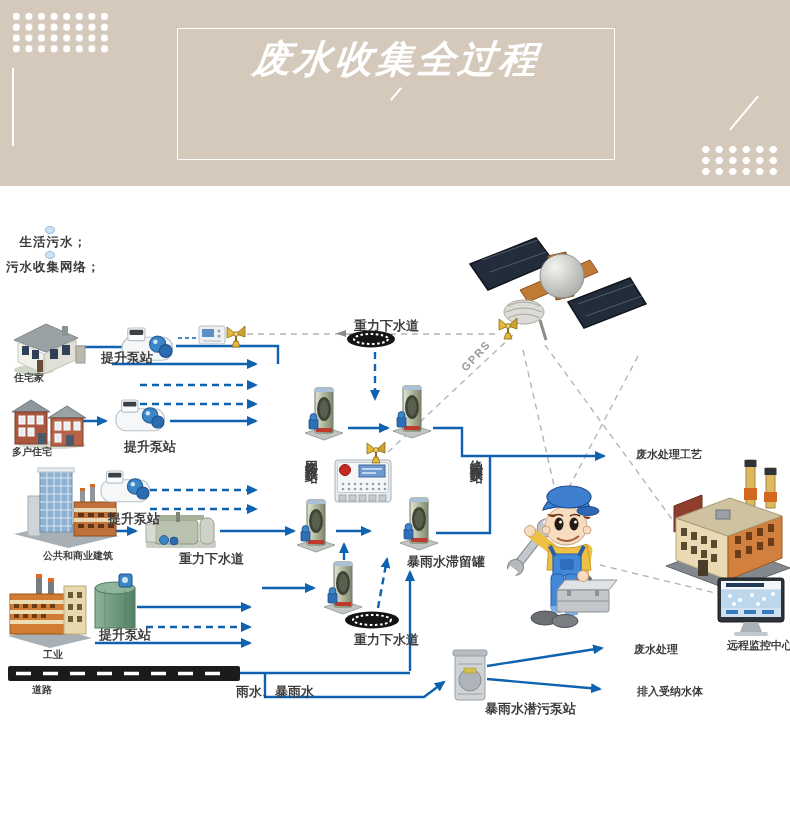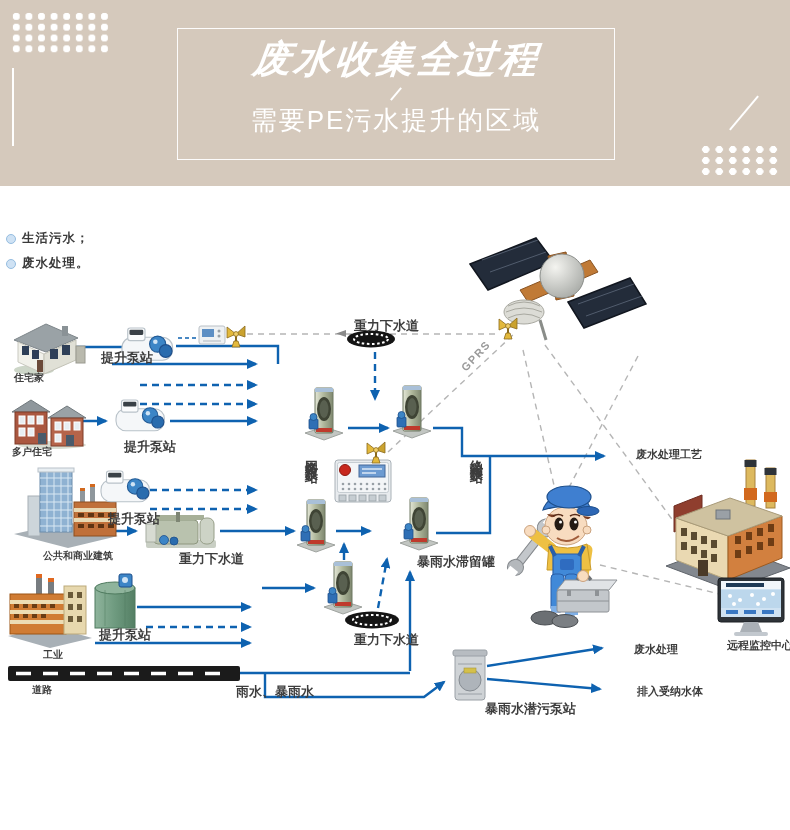--- a/index.html
+++ b/index.html
@@ -30,49 +30,48 @@
   .fthin{stroke:var(--flow-blue);stroke-width:1.6;fill:none;stroke-dasharray:4 3;}
   .gd{stroke:var(--link-gray);stroke-width:1.4;fill:none;stroke-dasharray:6 5;}
   .mhead{fill:var(--flow-blue);}
 
   .lbl{position:absolute;font-size:13px;font-weight:bold;color:var(--label-ink);white-space:nowrap;line-height:1;}
   .lbl-md{font-size:10px;}
   .lbl-lg{font-size:11px;}
   .vlbl{writing-mode:vertical-rl;text-orientation:upright;letter-spacing:2px;}
 
   .legend{position:absolute;left:6px;top:226px;}
-  .legend-row{display:flex;align-items:center;height:25px;}
+  .legend-row{display:flex;align-items:center;height:25px;flex-direction:column;}
   .legend-bullet{width:10px;height:10px;border-radius:50%;background:#cfe2f4;border:1.5px solid #95bde0;margin-right:6px;}
   .legend-text{font-size:12.5px;font-weight:bold;color:#3a3a3a;letter-spacing:1px;}
 </style>
 </head>
 <body>
 
 <div class="stage">
 
   <div class="banner">
     <div class="dots dots-tl"></div>
     <div class="vline-deco"></div>
     <div class="frame">
       <div class="title-main">废水收集全过程</div>
       <div class="title-slash"></div>
-      <div class="title-sub">需要PE污水提升的区域</div>
     </div>
     <div class="diag-deco"></div>
     <div class="dots dots-br"></div>
   </div>
 
   <div class="legend">
     <div class="legend-row">
       <span class="legend-bullet"></span>
       <span class="legend-text">生活污水；</span>
     </div>
     <div class="legend-row">
       <span class="legend-bullet"></span>
-      <span class="legend-text">废水处理。</span>
+      <span class="legend-text">污水收集网络；</span>
     </div>
   </div>
 
   <svg class="diagram-svg" viewBox="0 0 790 830">
     <defs>
       <marker id="mb" markerUnits="userSpaceOnUse" markerWidth="12" markerHeight="10" refX="9" refY="5" orient="auto">
         <path d="M0,0 L11,5 L0,10 Z" class="mhead"></path>
       </marker>
       <linearGradient id="pg" x1="0" y1="0" x2="1" y2="0">
         <stop offset="0" stop-color="#e3e6d6"></stop>
@@ -477,20 +476,20 @@
   <div class="lbl" style="left:108px;top:512px;">提升泵站</div>
   <div class="lbl" style="left:179px;top:552px;">重力下水道</div>
   <div class="lbl lbl-md" style="left:43px;top:650px;">工业</div>
   <div class="lbl" style="left:99px;top:628px;">提升泵站</div>
   <div class="lbl lbl-md" style="left:32px;top:685px;">道路</div>
   <div class="lbl" style="left:236px;top:685px;">雨水、暴雨水</div>
   <div class="lbl" style="left:354px;top:319px;">重力下水道</div>
   <div class="lbl" style="left:354px;top:633px;">重力下水道</div>
   <div class="lbl vlbl" style="left:305px;top:450px;">网络污水泵站</div>
   <div class="lbl vlbl" style="left:470px;top:450px;">终端污水泵站</div>
-  <div class="lbl" style="left:417px;top:555px;">暴雨水滞留罐</div>
+  <div class="lbl" style="left:407px;top:555px;">暴雨水滞留罐</div>
   <div class="lbl" style="left:443px;top:702px;padding-left:42px;">暴雨水潜污泵站</div>
   <div class="lbl lbl-lg" style="left:636px;top:449px;">废水处理工艺</div>
   <div class="lbl lbl-lg" style="left:727px;top:640px;">远程监控中心</div>
   <div class="lbl lbl-lg" style="left:634px;top:644px;">废水处理</div>
   <div class="lbl lbl-lg" style="left:637px;top:686px;">排入受纳水体</div>
 
 </div>
 
 </body></html>

